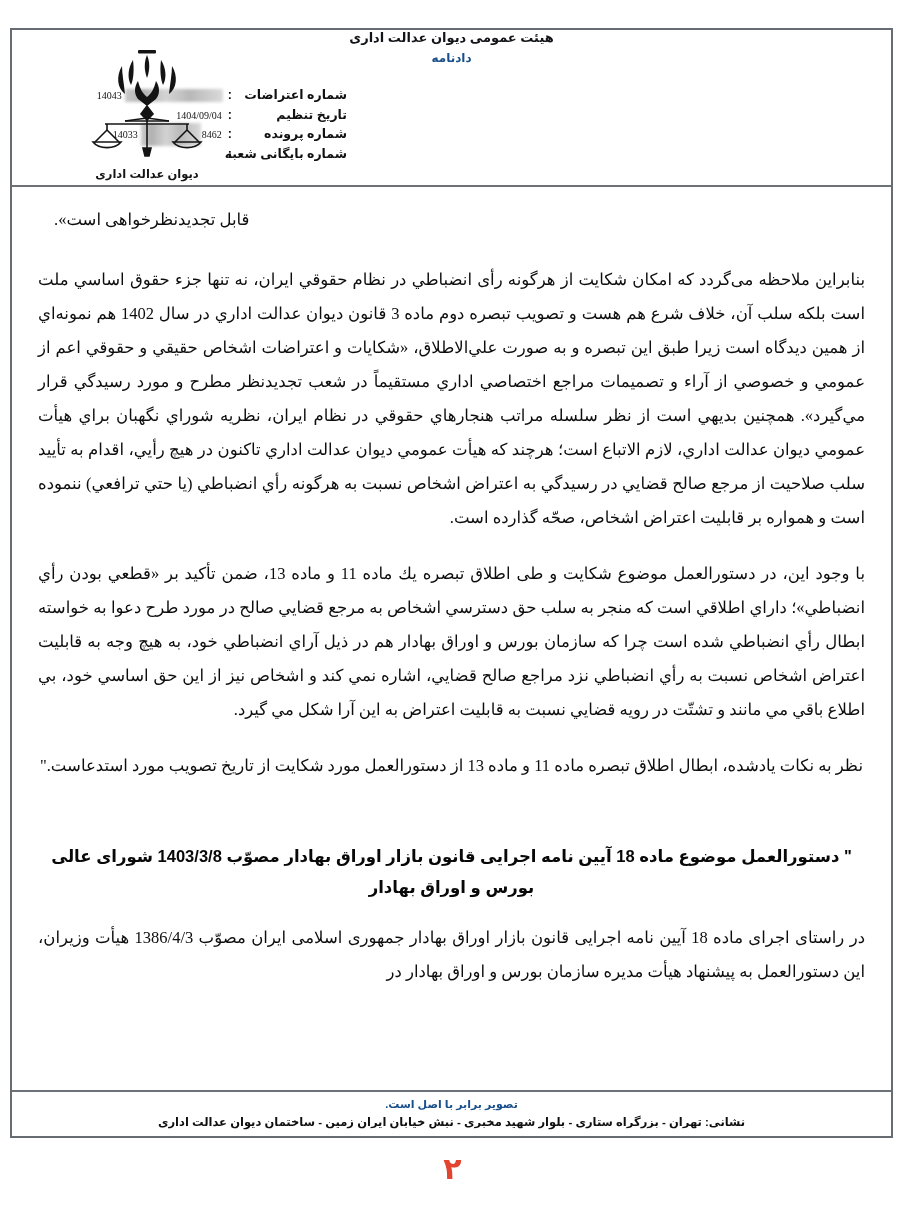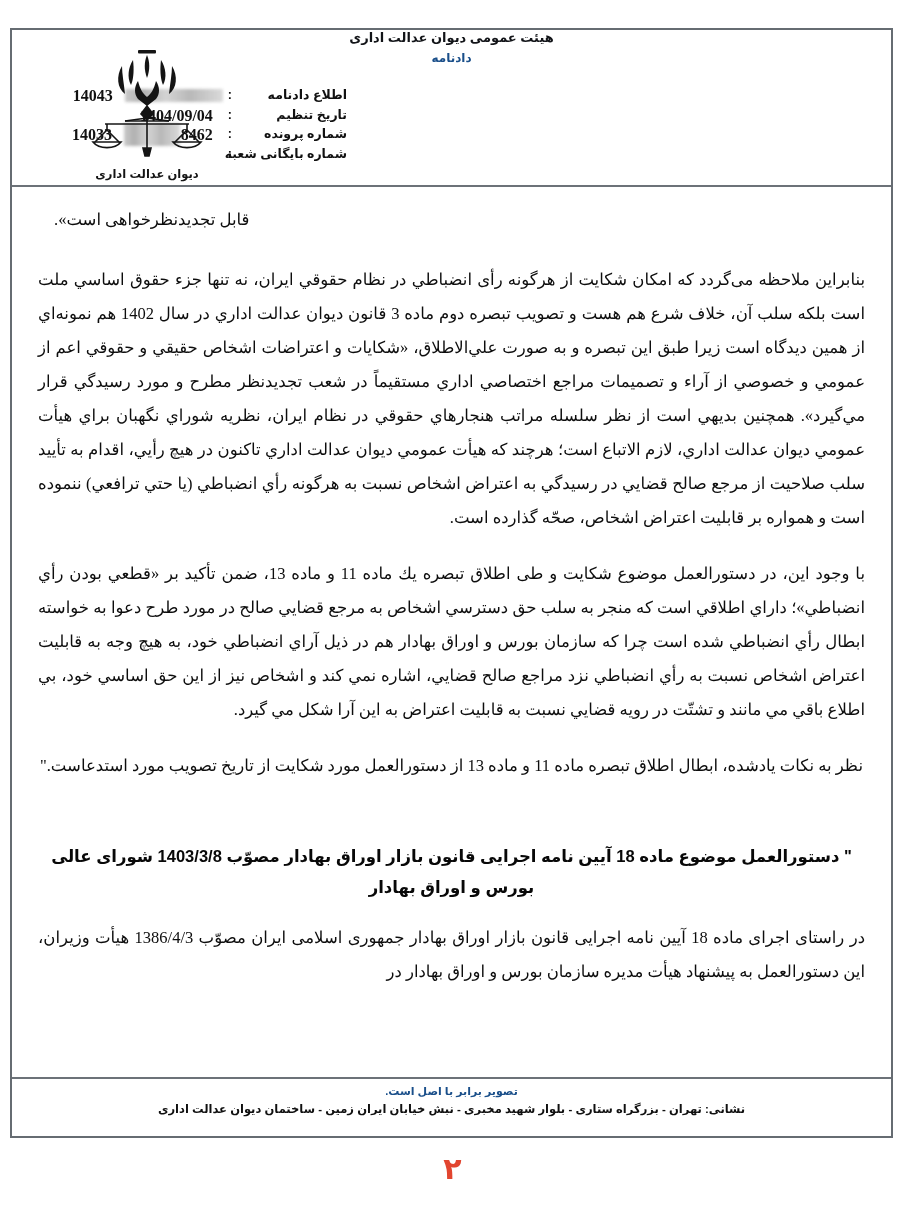--- a/index.html
+++ b/index.html
@@ -73,23 +73,23 @@
     letter-spacing: 0.2px;
   }
   .meta-colon {
     flex: 0 0 auto;
     padding: 0 3px 0 4px;
   }
   .meta-value {
     flex: 0 0 auto;
     direction: ltr;
     font-family: "Liberation Serif", serif;
-    font-weight: bold;
-    font-size: 16px;
-    padding-right: 11px;
+    font-weight: normal;
+    font-size: 10px;
+    padding-right: 2px;
   }
   .redaction {
     display: inline-block;
     vertical-align: middle;
     height: 13px;
     background: linear-gradient(90deg,
         rgba(196,196,196,0.95) 0%,
         rgba(168,168,168,0.95) 18%,
         rgba(205,205,205,0.9) 42%,
         rgba(176,176,176,0.95) 66%,
@@ -196,21 +196,21 @@
   }
 
   
   .footer {
     position: absolute;
     left: 0;
     right: 0;
     bottom: 0;
     border-top: 2px solid #6c7278;
     text-align: center;
-    padding: 4px 0 18px 0;
+    padding: 4px 0 5px 0;
     background: #fff;
   }
   .footer-stamp {
     font-family: "Liberation Sans", "DejaVu Sans", sans-serif;
     font-size: 11px;
     font-weight: bold;
     color: #1a4f8a;
     line-height: 16px;
   }
   .footer-address {
@@ -240,21 +240,21 @@
 
 <div class="page">
 
   <div class="doc-frame">
 
     <div class="header">
 
       <div class="meta">
 
         <div class="meta-row">
-          <span class="meta-label">اطلاع دادنامه</span>
+          <span class="meta-label">شماره اعتراضات</span>
           <span class="meta-colon">:</span>
           <span class="redaction r1"></span>
           <span class="meta-value">14043</span>
         </div>
 
         <div class="meta-row">
           <span class="meta-label">تاریخ تنظیم</span>
           <span class="meta-colon">:</span>
           <span class="meta-value">1404/09/04</span>
         </div>

